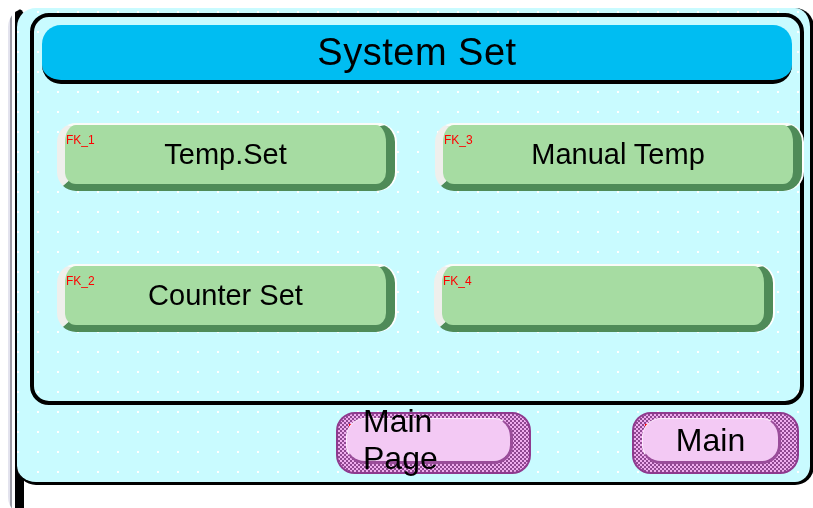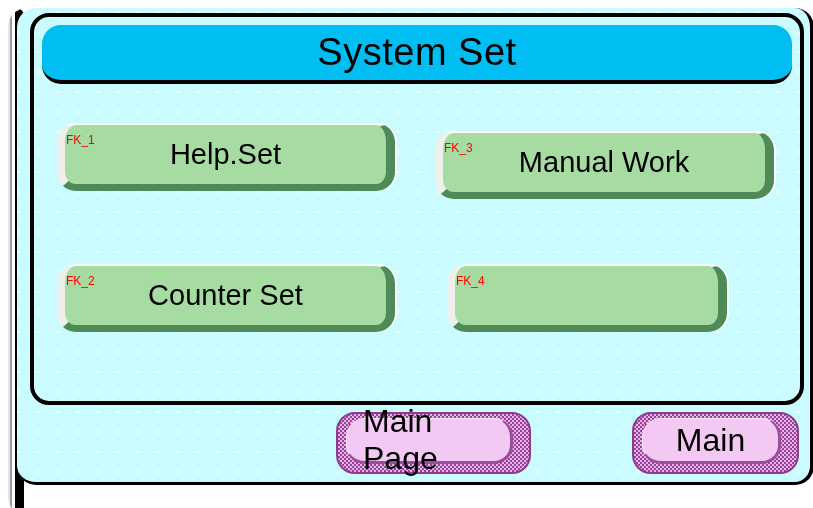--- a/index.html
+++ b/index.html
@@ -88,49 +88,49 @@
     border-left: 1px solid #FBEAFB;
     border-right: 3px solid #9A4D9A;
     border-bottom: 3px solid #9A4D9A;
     display: flex; align-items: center; justify-content: center;
   }
   .btn-pink .btn-label { font-size: 32px; color: #000; }
   .btn-pink .fk-tag { left: 2px; top: 1px; }
 
   
   #btn-fk1 { left: 40px;  top: 115px; }
-  #btn-fk3 { left: 418px; top: 123px; width: 339px; }
+  #btn-fk3 { left: 418px; top: 115px; width: 367px; }
   #btn-fk2 { left: 40px;  top: 256px; }
-  #btn-fk4 { left: 430px; top: 256px; width: 280px; }
+  #btn-fk4 { left: 417px; top: 256px; width: 339px; }
   #btn-fk5 { left: 319px; top: 404px; width: 195px; }
   #btn-fk0 { left: 615px; top: 404px; width: 167px; }
 </style>
 </head>
 <body>
 
 <div>
 
   <div class="left-edge"></div>
 
   <div class="canvas">
 
     <div class="content-box">
       <div class="title-band">
         <span class="title-text">System Set</span>
       </div>
     </div>
 
     <div class="btn-green" id="btn-fk1">
       <span class="fk-tag">FK_1</span>
-      <span class="btn-label">Help.Set</span>
+      <span class="btn-label">Temp.Set</span>
     </div>
 
     <div class="btn-green" id="btn-fk3">
       <span class="fk-tag">FK_3</span>
-      <span class="btn-label">Manual Work</span>
+      <span class="btn-label">Manual Temp</span>
     </div>
 
     <div class="btn-green" id="btn-fk2">
       <span class="fk-tag">FK_2</span>
       <span class="btn-label">Counter Set</span>
     </div>
 
     <div class="btn-green" id="btn-fk4">
       <span class="fk-tag">FK_4</span>
     </div>

